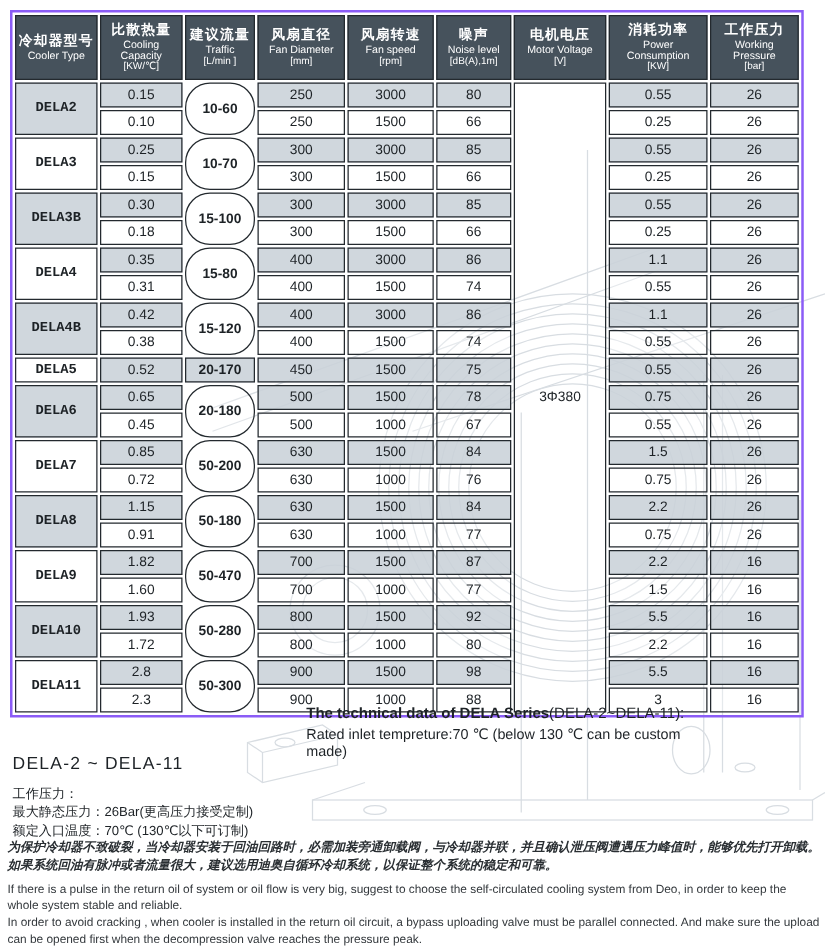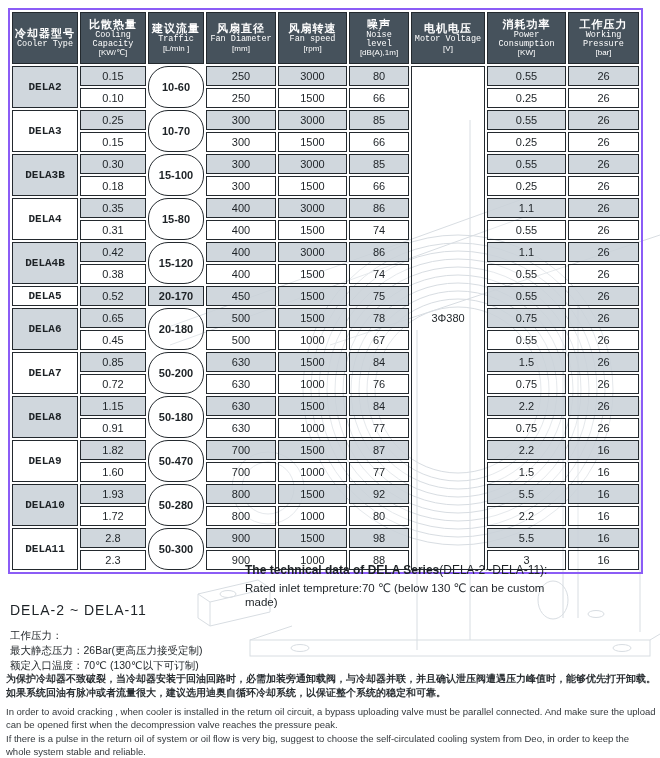--- a/index.html
+++ b/index.html
@@ -17,40 +17,40 @@
     border:2px solid #8b5cf6;background:transparent;
   }
   table.spec th,table.spec td{
     border:1px solid #23292e;text-align:center;vertical-align:middle;
     padding:0 2px;font-size:11px;line-height:1.1;
   }
   table.spec thead th{
     background:#46525c;color:#ffffff;height:46px;font-weight:bold;padding:2px 1px;
   }
   .h-zh{display:block;font-size:11px;font-weight:bold;letter-spacing:1px;}
-  .h-en{display:block;font-size:8.5px;font-weight:normal;margin-top:1px;font-family:Liberation Mono, monospace;}
+  .h-en{display:block;font-size:8.5px;font-weight:normal;margin-top:1px;}
   .h-unit{display:block;font-size:8px;font-weight:normal;}
   table.spec tbody td{height:18px;}
   td.c-gray{background:rgba(202,210,216,0.88);}
   td.c-white{background:rgba(255,255,255,0.35);}
   td.c-clear{background:rgba(255,255,255,0.25);border-radius:20px;}
   td.model-cell{font-weight:bold;font-size:11px;vertical-align:top;padding-top:3px;font-family:Liberation Mono, monospace;}
   td.traffic-cell{vertical-align:top;padding-top:3px;font-weight:bold;}
   td.voltage-cell{font-size:12px;background:transparent;margin-top:29px;}
   
   .notes-left{position:absolute;left:10px;top:556px;z-index:1;width:230px;margin-top:46px;}
   .notes-left .title{font-size:14px;margin-bottom:10px;letter-spacing:1px;}
   .notes-left .ln{font-size:10.5px;line-height:15px;}
   .notes-right{position:absolute;left:245px;top:563px;z-index:1;width:320px;}
   .notes-right .heading{font-size:12px;margin-bottom:4px;}
   .notes-right .heading b{font-weight:bold;}
   .notes-right p{font-size:11.5px;line-height:14px;margin:0 0 6px 0;}
   
   .footer{position:absolute;left:6px;top:672px;width:650px;z-index:1;}
-  .footer .zh{font-size:10px;font-weight:bold;line-height:14px;color:#2a2f33;}
+  .footer .zh{font-size:10px;font-weight:bold;line-height:14px;color:#2a2f33;font-style:italic;}
   .footer .en{font-size:9.5px;line-height:13px;margin-top:5px;color:#33383c;}
   .footer .en + .en{margin-top:1px;}
 </style>
 </head>
 <body>
 
 <div class="page">
 
   <svg class="watermark" width="660" height="758" viewBox="0 0 660 758" fill="none" stroke="#d8dde2" stroke-width="1">
     <g>
@@ -381,17 +381,17 @@
   <div class="notes-right">
     <div class="heading">
       <b>The technical data of DELA Series</b><span>(DELA-2~DELA-11):</span>
     </div>
     <p>Rated inlet tempreture:70 ℃ (below 130 ℃ can be custom made)</p>
   </div>
 
   <div class="footer">
     <div class="zh">为保护冷却器不致破裂，当冷却器安装于回油回路时，必需加装旁通卸载阀，与冷却器并联，并且确认泄压阀遭遇压力峰值时，能够优先打开卸载。</div>
     <div class="zh">如果系统回油有脉冲或者流量很大，建议选用迪奥自循环冷却系统，以保证整个系统的稳定和可靠。</div>
+    <div class="en">If there is a pulse in the return oil of system or oil flow is very big, suggest to choose the self-circulated cooling system from Deo, in order to keep the whole system stable and reliable.</div>
     <div class="en">In order to avoid cracking , when cooler is installed in the return oil circuit, a bypass uploading valve must be parallel connected. And make sure the upload can be opened first when the decompression valve reaches the pressure peak.</div>
-    <div class="en">If there is a pulse in the return oil of system or oil flow is very big, suggest to choose the self-circulated cooling system from Deo, in order to keep the whole system stable and reliable.</div>
   </div>
 
 </div>
 
 </body></html>

